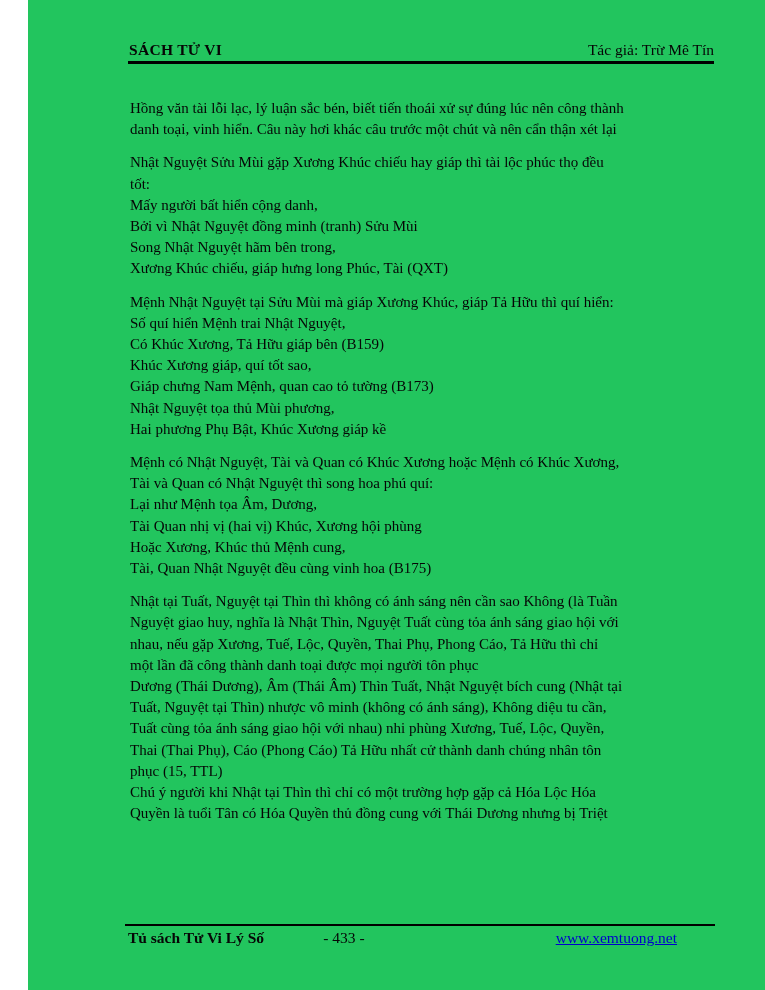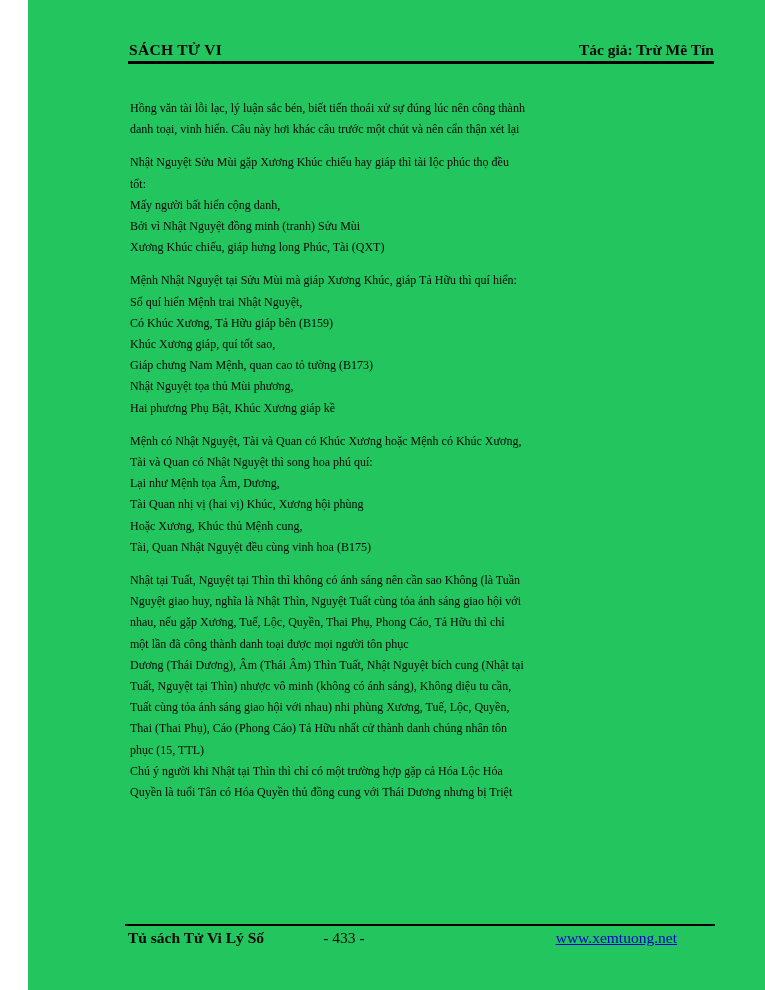--- a/index.html
+++ b/index.html
@@ -27,37 +27,37 @@
     justify-content: space-between;
     align-items: baseline;
     font-size: 15.5px;
     white-space: nowrap;
   }
   .book-title {
     font-weight: bold;
     letter-spacing: 0.3px;
   }
   .author {
-    font-weight: bold;
+    font-weight: normal;
   }
   .header-rule {
     position: absolute;
     left: 100px;
     right: 79px;
     top: 61px;
     height: 3px;
     background: #000000;
   }
   
   .content {
     position: absolute;
     left: 102px;
     top: 98px;
     width: 592px;
-    font-size: 12px;
+    font-size: 15px;
     line-height: 21.2px;
   }
   .paragraph {
     margin: 0 0 12px 0;
   }
   .line {
     white-space: nowrap;
   }
   
   .footer-rule {
@@ -102,20 +102,21 @@
   <div class="content">
       <div class="paragraph">
         <div class="line">Hồng văn tài lỗi lạc, lý luận sắc bén, biết tiến thoái xử sự đúng lúc nên công thành</div>
         <div class="line">danh toại, vinh hiển. Câu này hơi khác câu trước một chút và nên cẩn thận xét lại</div>
       </div>
       <div class="paragraph">
         <div class="line">Nhật Nguyệt Sửu Mùi gặp Xương Khúc chiếu hay giáp thì tài lộc phúc thọ đều</div>
         <div class="line">tốt:</div>
         <div class="line">Mấy người bất hiển cộng danh,</div>
         <div class="line">Bởi vì Nhật Nguyệt đồng minh (tranh) Sửu Mùi</div>
+        <div class="line">Song Nhật Nguyệt hãm bên trong,</div>
         <div class="line">Xương Khúc chiếu, giáp hưng long Phúc, Tài (QXT)</div>
       </div>
       <div class="paragraph">
         <div class="line">Mệnh Nhật Nguyệt tại Sửu Mùi mà giáp Xương Khúc, giáp Tả Hữu thì quí hiển:</div>
         <div class="line">Số quí hiển Mệnh trai Nhật Nguyệt,</div>
         <div class="line">Có Khúc Xương, Tả Hữu giáp bên (B159)</div>
         <div class="line">Khúc Xương giáp, quí tốt sao,</div>
         <div class="line">Giáp chưng Nam Mệnh, quan cao tỏ tường (B173)</div>
         <div class="line">Nhật Nguyệt tọa thủ Mùi phương,</div>
         <div class="line">Hai phương Phụ Bật, Khúc Xương giáp kề</div>

